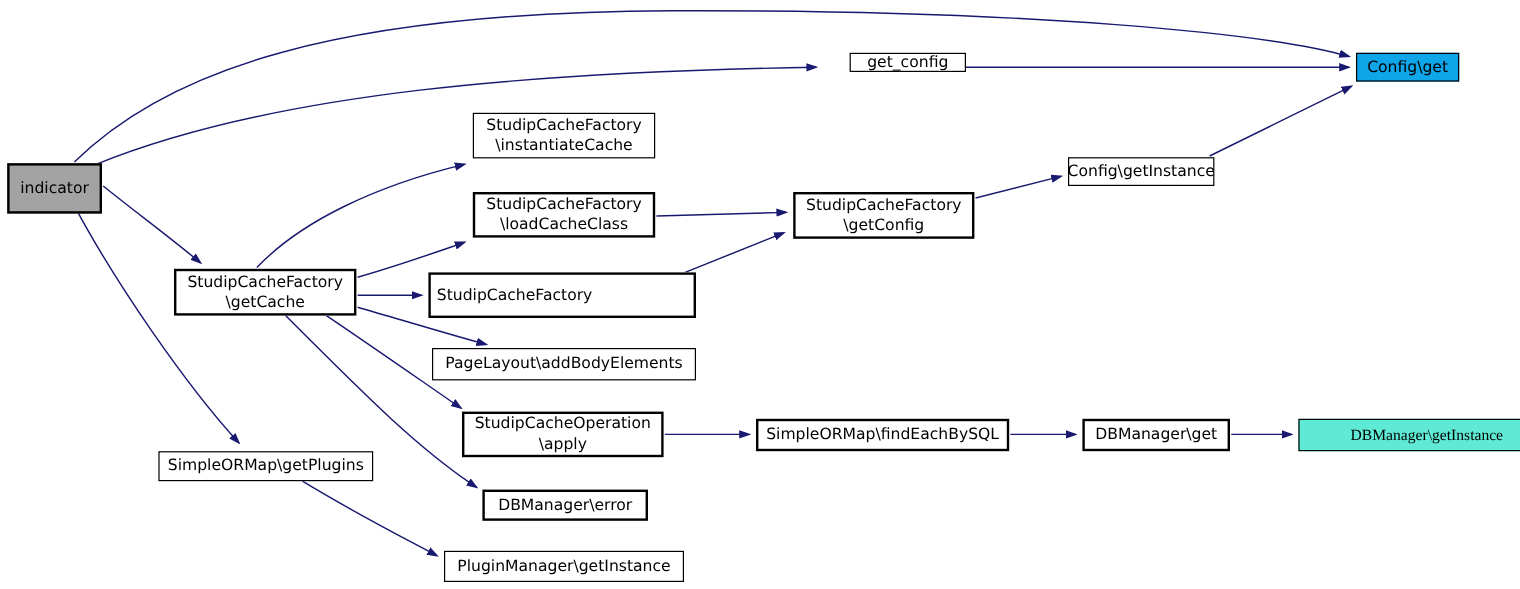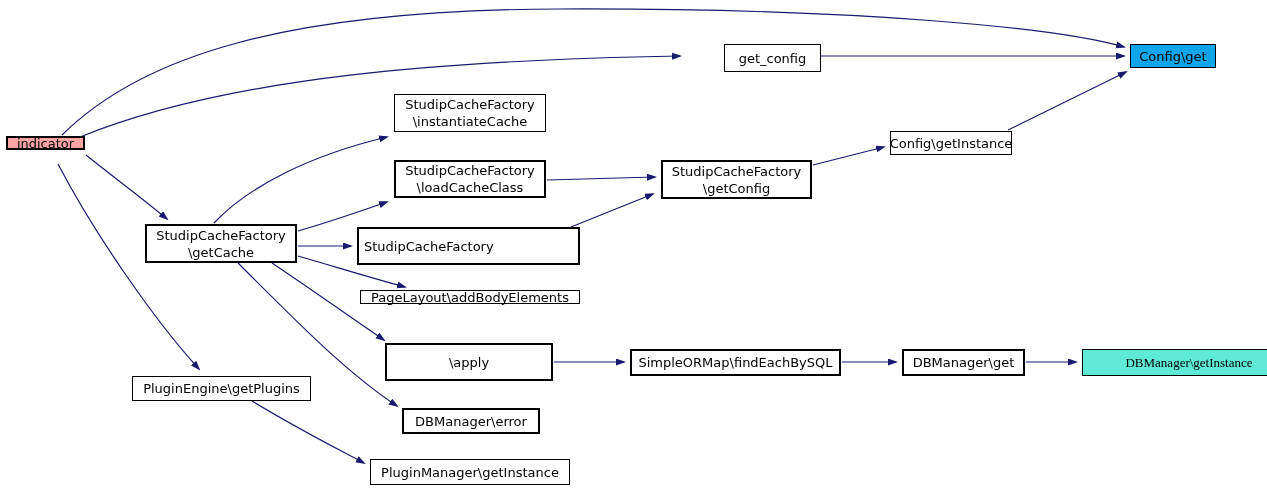--- a/index.html
+++ b/index.html
@@ -78,24 +78,24 @@
         <path d="M 571 227 L 653 194" class="edge" stroke="#191970" marker-end="url(#arrow)"></path>
         <path d="M 813 165 L 884 147" class="edge" stroke="#191970" marker-end="url(#arrow)"></path>
         <path d="M 1008 130 L 1126 72" class="edge" stroke="#191970" marker-end="url(#arrow)"></path>
         <path d="M 554 362 L 624 362" class="edge" stroke="#191970" marker-end="url(#arrow)"></path>
         <path d="M 842 362 L 896 362" class="edge" stroke="#191970" marker-end="url(#arrow)"></path>
         <path d="M 1026 362 L 1076 362" class="edge" stroke="#191970" marker-end="url(#arrow)"></path>
         <path d="M 252 401 C 300 430, 336 448, 364 463" class="edge" stroke="#191970" marker-end="url(#arrow)"></path>
       </g>
   </svg>
   <div id="nodes">
-      <div class="node highlight" style="left: 6px; top: 136px; width: 79px; height: 14px; border-color: rgb(0, 0, 0); background: #fca5a5;">
+      <div class="node highlight" style="left: 6px; top: 136px; width: 79px; height: 42px; border-color: rgb(0, 0, 0); background: #a3a3a3;">
         <span class="lbl">indicator</span>
       </div>
-      <div class="node" style="left: 724px; top: 44px; width: 97px; height: 28px; border-color: rgb(0, 0, 0); background: rgb(255, 255, 255);">
+      <div class="node" style="left: 708px; top: 44px; width: 97px; height: 16px; border-color: rgb(0, 0, 0); background: rgb(255, 255, 255);">
         <span class="lbl">get_config</span>
       </div>
       <div class="node" style="left: 1130px; top: 44px; width: 86px; height: 24px; border-color: rgb(0, 0, 0); background: #0ea5e9;">
         <span class="lbl">Config\get</span>
       </div>
       <div class="node" style="left: 394px; top: 94px; width: 152px; height: 38px; border-color: rgb(0, 0, 0); background: rgb(255, 255, 255);">
         <span class="lbl">StudipCacheFactory</span>
         <span class="lbl">\instantiateCache</span>
       </div>
       <div class="node thick" style="left: 394px; top: 160px; width: 152px; height: 38px; border-color: rgb(0, 0, 0); background: rgb(255, 255, 255);">
@@ -109,38 +109,39 @@
       <div class="node thick left" style="left: 357px; top: 227px; width: 223px; height: 38px; border-color: rgb(0, 0, 0); background: rgb(255, 255, 255);">
         <span class="lbl">StudipCacheFactory</span>
       </div>
       <div class="node thick" style="left: 661px; top: 160px; width: 151px; height: 39px; border-color: rgb(0, 0, 0); background: rgb(255, 255, 255);">
         <span class="lbl">StudipCacheFactory</span>
         <span class="lbl">\getConfig</span>
       </div>
       <div class="node" style="left: 890px; top: 131px; width: 122px; height: 24px; border-color: rgb(0, 0, 0); background: rgb(255, 255, 255);">
         <span class="lbl">Config\getInstance</span>
       </div>
-      <div class="node" style="left: 360px; top: 290px; width: 220px; height: 14px; border-color: rgb(0, 0, 0); background: rgb(255, 255, 255);">
+      <div class="node" style="left: 360px; top: 290px; width: 220px; height: 27px; border-color: rgb(0, 0, 0); background: rgb(255, 255, 255);">
         <span class="lbl">PageLayout\addBodyElements</span>
       </div>
       <div class="node thick" style="left: 385px; top: 343px; width: 168px; height: 38px; border-color: rgb(0, 0, 0); background: rgb(255, 255, 255);">
+        <span class="lbl">StudipCacheOperation</span>
         <span class="lbl">\apply</span>
       </div>
       <div class="node thick" style="left: 630px; top: 349px; width: 211px; height: 27px; border-color: rgb(0, 0, 0); background: rgb(255, 255, 255);">
         <span class="lbl">SimpleORMap\findEachBySQL</span>
       </div>
       <div class="node thick" style="left: 902px; top: 349px; width: 123px; height: 27px; border-color: rgb(0, 0, 0); background: rgb(255, 255, 255);">
         <span class="lbl">DBManager\get</span>
       </div>
       <div class="node" style="left: 1082px; top: 349px; width: 214px; height: 27px; border-color: rgb(0, 0, 0); background: #5eead4; font-family: Liberation Serif, serif;">
         <span class="lbl">DBManager\getInstance</span>
       </div>
       <div class="node thick" style="left: 402px; top: 408px; width: 138px; height: 26px; border-color: rgb(0, 0, 0); background: rgb(255, 255, 255);">
         <span class="lbl">DBManager\error</span>
       </div>
       <div class="node" style="left: 132px; top: 376px; width: 179px; height: 25px; border-color: rgb(0, 0, 0); background: rgb(255, 255, 255);">
-        <span class="lbl">PluginEngine\getPlugins</span>
+        <span class="lbl">SimpleORMap\getPlugins</span>
       </div>
       <div class="node" style="left: 370px; top: 459px; width: 200px; height: 26px; border-color: rgb(0, 0, 0); background: rgb(255, 255, 255);">
         <span class="lbl">PluginManager\getInstance</span>
       </div>
     </div>
 </div>
 
 </body></html>

